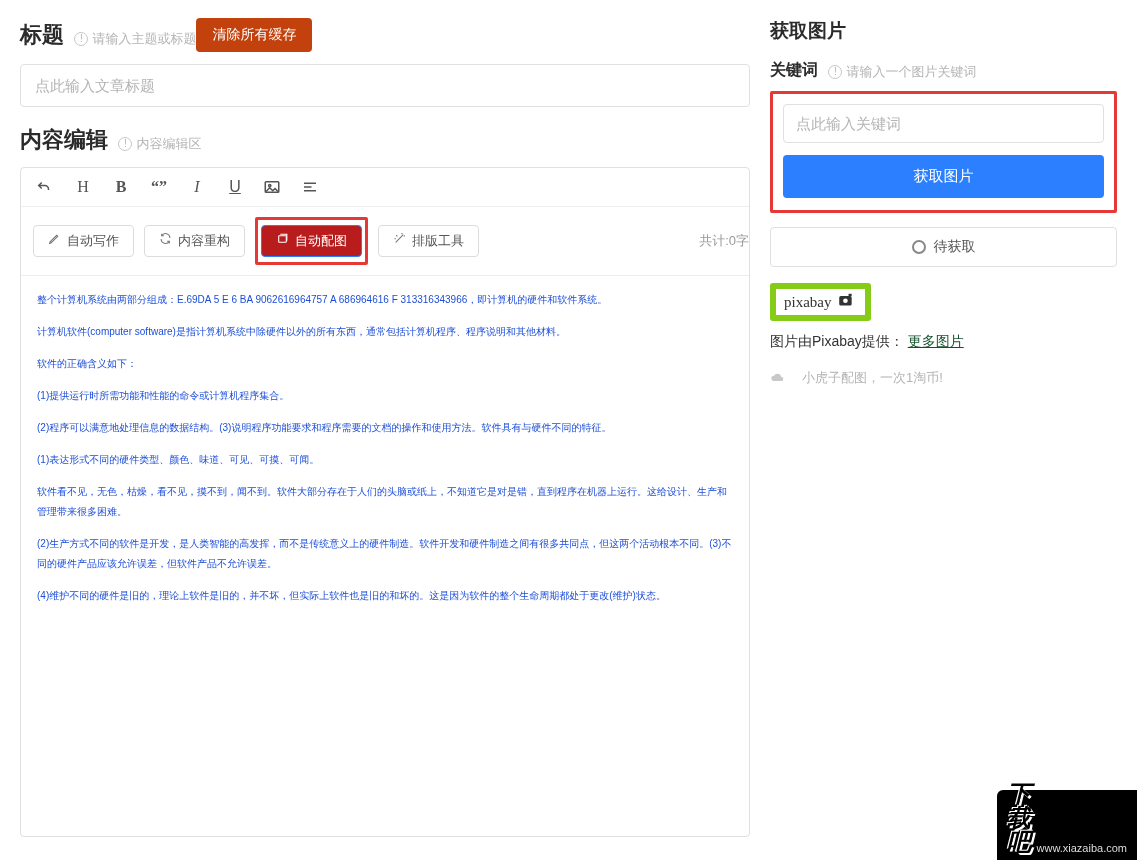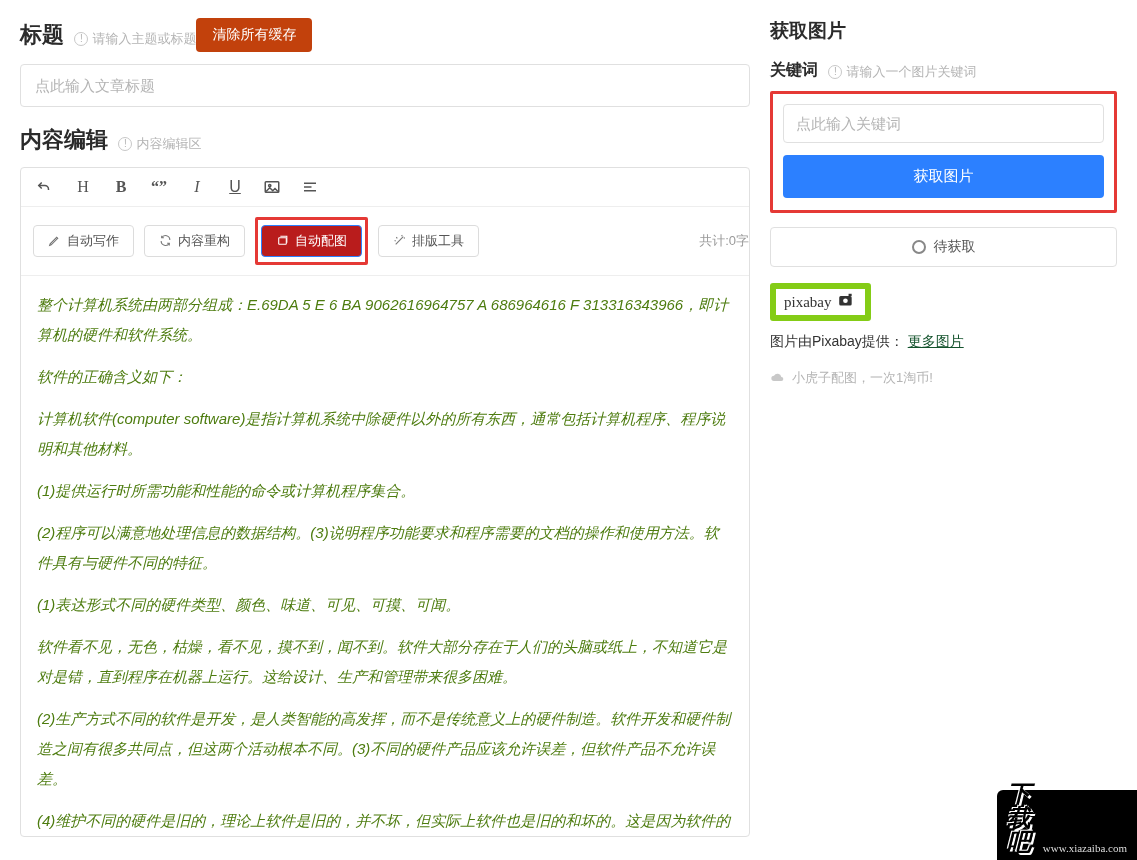--- a/index.html
+++ b/index.html
@@ -45,36 +45,36 @@
   font-family: Georgia, serif;
 }
 .tb-icon.sans { font-family: inherit; }
 .tb-icon svg { display:block; width:18px; height:18px; }
 
 .toolbar-row2 {
   display:flex; align-items:center; gap:10px; padding:10px 12px;
   border-bottom:1px solid #eee; position:relative;
 }
 .tb-btn {
-  display:inline-flex; align-items:flex-end; gap:6px;
+  display:inline-flex; align-items:flex-start; gap:6px;
   border:1px solid #dcdcdc; background:#fff; color:#555;
   padding:6px 14px; border-radius:4px; font-size:13px; cursor:pointer;
 }
 .tb-btn.active { background:#b91c1c; color:#fff; border-color:#2c80ff; }
 .tb-btn-icon { font-size:13px; }
 .count { position:absolute; right:0; font-size:13px; color:#999; }
 
 .red-box {
   border:3px solid #e53935; border-radius:2px;
 }
 .red-box-btn { padding:5px 3px; }
 
 .editor-body {
-  padding:14px 16px; font-size:15px; line-height:2; color:#4d7c0f;
-  height:560px; overflow:auto;font-style:italic;
+  padding:14px 16px; font-size:10px; line-height:2; color:#1d4ed8;
+  height:560px; overflow:auto;
 }
 .editor-body p { margin-bottom:12px; }
 
 .sidebar .section-title-row { margin-bottom:16px; }
 .kw-section .section-title { font-size:17px; }
 .kw-box { border:3px solid #e53935; border-radius:2px; padding:10px 10px 12px; }
 .kw-input {
   width:100%; border:1px solid #e0e0e0; border-radius:4px;
   padding:10px 12px; font-size:15px; outline:none; margin-bottom:12px;
 }
@@ -91,31 +91,31 @@
 .pixabay-badge {
   margin-top:16px; display:inline-flex; align-items:center; gap:6px;
   border:6px solid #84cc16; border-radius:3px; padding:4px 8px;
   font-family: Georgia, serif; font-size:15px; color:#333;
 }
 .cam-icon svg { width:20px; height:14px; }
 
 .provider-line { margin-top:12px; font-size:14px; color:#333; }
 .provider-line a { color:#14532d; text-decoration:underline; }
 
-.promo { margin-top:18px; font-size:13px; color:#b4b4b4; display:flex; align-items:center; gap:6px; }
+.promo { margin-top:18px; font-size:13px; color:#b4b4b4; display:flex; align-items:center; gap:16px; }
 .promo-icon svg { width:16px; height:12px; }
 
 .watermark {
   position:absolute; right:0; bottom:0;
   width:140px; height:70px; background:#000; color:#fff;
   display:flex; flex-direction:row; align-items:flex-end; justify-content:center; padding:6px 10px;
   border-top-left-radius:6px;
 }
 .watermark-big { font-size:24px; font-weight:900; font-style:italic; letter-spacing:2px; line-height:1; text-shadow:2px 2px 0 #fff, -1px -1px 0 #fff; color:#000; }
-.watermark-url { font-size:11px; color:#ddd; margin-top:4px;font-family:Liberation Serif, serif; }
+.watermark-url { font-size:11px; color:#ddd; margin-top:4px; }
 </style>
 </head>
 <body>
 
 <div class="container">
   <div class="main">
     <div class="section-title-row">
       <div>
         <span class="section-title">标题</span>
         <span class="section-hint">
@@ -205,22 +205,22 @@
                 <path d="M6 6l2 2M16 2l1 2M20 7l2 1M3 12l2 1"></path>
               </svg>
           </span>
           <span>排版工具</span>
         </button>
         <span class="count">共计:0字</span>
       </div>
 
       <div class="editor-body" id="editor-body">
           <p>整个计算机系统由两部分组成：E.69DA 5 E 6 BA 9062616964757 A 686964616 F 313316343966，即计算机的硬件和软件系统。</p>
+          <p>计算机软件(computer software)是指计算机系统中除硬件以外的所有东西，通常包括计算机程序、程序说明和其他材料。</p>
           <p>软件的正确含义如下：</p>
-          <p>计算机软件(computer software)是指计算机系统中除硬件以外的所有东西，通常包括计算机程序、程序说明和其他材料。</p>
           <p>(1)提供运行时所需功能和性能的命令或计算机程序集合。</p>
           <p>(2)程序可以满意地处理信息的数据结构。(3)说明程序功能要求和程序需要的文档的操作和使用方法。软件具有与硬件不同的特征。</p>
           <p>(1)表达形式不同的硬件类型、颜色、味道、可见、可摸、可闻。</p>
           <p>软件看不见，无色，枯燥，看不见，摸不到，闻不到。软件大部分存在于人们的头脑或纸上，不知道它是对是错，直到程序在机器上运行。这给设计、生产和管理带来很多困难。</p>
           <p>(2)生产方式不同的软件是开发，是人类智能的高发挥，而不是传统意义上的硬件制造。软件开发和硬件制造之间有很多共同点，但这两个活动根本不同。(3)不同的硬件产品应该允许误差，但软件产品不允许误差。</p>
           <p>(4)维护不同的硬件是旧的，理论上软件是旧的，并不坏，但实际上软件也是旧的和坏的。这是因为软件的整个生命周期都处于更改(维护)状态。</p>
         </div>
     </div>
   </div>
 

